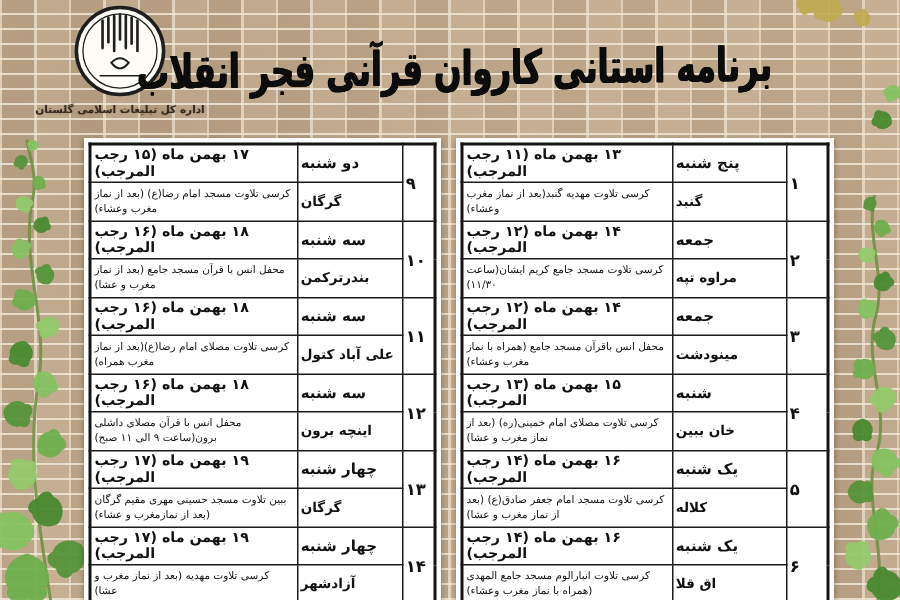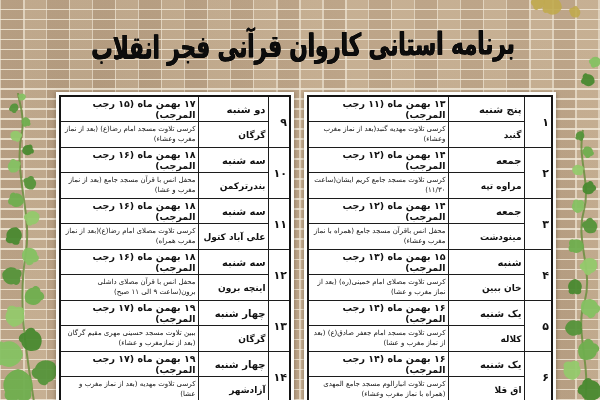--- a/index.html
+++ b/index.html
@@ -26,21 +26,21 @@
   .org .cap{direction:rtl;color:#2e2ver618;color:#33291e;font-size:7px;font-weight:bold;
     margin-top:1px;line-height:1.1;text-shadow:0 0 1px rgba(60,45,25,0.4);}
   .org-right .cap{font-size:7.5px;margin-top:2px;}
   
   .panel{position:absolute;top:92px;z-index:3;background:#fdfdfb;padding:3px;
     box-shadow:0 1px 4px rgba(40,25,10,0.4);}
   #panel-right{right:44px;width:246px;}
   #panel-left{left:56px;width:232px;}
   table.sched{border-collapse:collapse;width:100%;background:#fff;direction:rtl;
     border:2px solid #141414;table-layout:fixed;}
-  table.sched td{border:1px solid #1c1c1c;text-align:right;vertical-align:middle;
+  table.sched td{border:1px solid #1c1c1c;text-align:left;vertical-align:middle;
     padding:1px 2px;color:#111;}
   td.num{font-weight:bold;font-size:11px;}
   td.day{font-weight:bold;font-size:10px;height:19px;}
   td.date{font-weight:bold;font-size:9.5px;height:19px;}
   td.city{font-weight:bold;font-size:9px;height:23px;}
   td.desc{font-size:7px;line-height:1.4;height:23px;}
 </style>
 </head>
 <body>
 
@@ -81,20 +81,38 @@
       <path d="M0,-1 C0.7,-0.85 1.05,-0.2 0.75,0.35 C0.95,0.8 0.35,1.05 0,0.8 C-0.35,1.05 -0.95,0.8 -0.75,0.35 C-1.05,-0.2 -0.7,-0.85 0,-1 Z" transform="translate(578,170) rotate(283) scale(6)" fill="#93c96b" opacity="0.95"></path>
       <path d="M0,-1 C0.7,-0.85 1.05,-0.2 0.75,0.35 C0.95,0.8 0.35,1.05 0,0.8 C-0.35,1.05 -0.95,0.8 -0.75,0.35 C-1.05,-0.2 -0.7,-0.85 0,-1 Z" transform="translate(588,152) rotate(330) scale(6)" fill="#6fae4e" opacity="0.95"></path>
       <path d="M0,-1 C0.7,-0.85 1.05,-0.2 0.75,0.35 C0.95,0.8 0.35,1.05 0,0.8 C-0.35,1.05 -0.95,0.8 -0.75,0.35 C-1.05,-0.2 -0.7,-0.85 0,-1 Z" transform="translate(580,136) rotate(17) scale(5)" fill="#55943a" opacity="0.95"></path>
       <path d="M0,-1 C0.7,-0.85 1.05,-0.2 0.75,0.35 C0.95,0.8 0.35,1.05 0,0.8 C-0.35,1.05 -0.95,0.8 -0.75,0.35 C-1.05,-0.2 -0.7,-0.85 0,-1 Z" transform="translate(595,62) rotate(64) scale(6)" fill="#85c162" opacity="0.95"></path>
       <path d="M0,-1 C0.7,-0.85 1.05,-0.2 0.75,0.35 C0.95,0.8 0.35,1.05 0,0.8 C-0.35,1.05 -0.95,0.8 -0.75,0.35 C-1.05,-0.2 -0.7,-0.85 0,-1 Z" transform="translate(588,80) rotate(111) scale(7)" fill="#49892f" opacity="0.95"></path>
       <path d="M0,-1 C0.7,-0.85 1.05,-0.2 0.75,0.35 C0.95,0.8 0.35,1.05 0,0.8 C-0.35,1.05 -0.95,0.8 -0.75,0.35 C-1.05,-0.2 -0.7,-0.85 0,-1 Z" transform="translate(552,6) rotate(100) scale(10)" fill="#c0aa4e" opacity="0.9"></path>
       <path d="M0,-1 C0.7,-0.85 1.05,-0.2 0.75,0.35 C0.95,0.8 0.35,1.05 0,0.8 C-0.35,1.05 -0.95,0.8 -0.75,0.35 C-1.05,-0.2 -0.7,-0.85 0,-1 Z" transform="translate(538,3) rotate(60) scale(7)" fill="#c0aa4e" opacity="0.9"></path>
       <path d="M0,-1 C0.7,-0.85 1.05,-0.2 0.75,0.35 C0.95,0.8 0.35,1.05 0,0.8 C-0.35,1.05 -0.95,0.8 -0.75,0.35 C-1.05,-0.2 -0.7,-0.85 0,-1 Z" transform="translate(575,12) rotate(150) scale(6)" fill="#c0aa4e" opacity="0.9"></path>
     </svg>
 
+  <div class="org org-left">
+    <svg width="62" height="62" viewBox="-32 -32 64 64">
+      <circle cx="0" cy="0" r="30" fill="#fdfcf6" stroke="#1e1e1e" stroke-width="2.4"></circle>
+      <circle cx="0" cy="0" r="25.5" fill="none" stroke="#1e1e1e" stroke-width="0.9"></circle>
+      <g stroke="#1e1e1e" stroke-width="1.8" stroke-linecap="round">
+        <line x1="-12" y1="-21" x2="-12" y2="-2"></line>
+        <line x1="-8" y1="-23" x2="-8" y2="-6"></line>
+        <line x1="-4" y1="-24" x2="-4" y2="0"></line>
+        <line x1="0" y1="-25" x2="0" y2="-8"></line>
+        <line x1="4" y1="-24" x2="4" y2="-2"></line>
+        <line x1="8" y1="-23" x2="8" y2="-5"></line>
+        <line x1="12" y1="-21" x2="12" y2="0"></line>
+      </g>
+      <path d="M-6,8 Q0,2 6,8 Q0,16 -6,8 Z" fill="none" stroke="#1e1e1e" stroke-width="1.4"></path>
+      <line x1="-14" y1="17" x2="14" y2="17" stroke="#1e1e1e" stroke-width="1"></line>
+    </svg>
+    <div class="cap">اداره کل تبلیغات اسلامی گلستان</div>
+  </div>
 
   <div id="title">برنامه استانی کاروان قرآنی فجر انقلاب</div>
 
 
   <div class="panel" id="panel-left">
     <table class="sched">
       <colgroup>
           <col style="width:22px">
           <col style="width:70px">
           <col>

